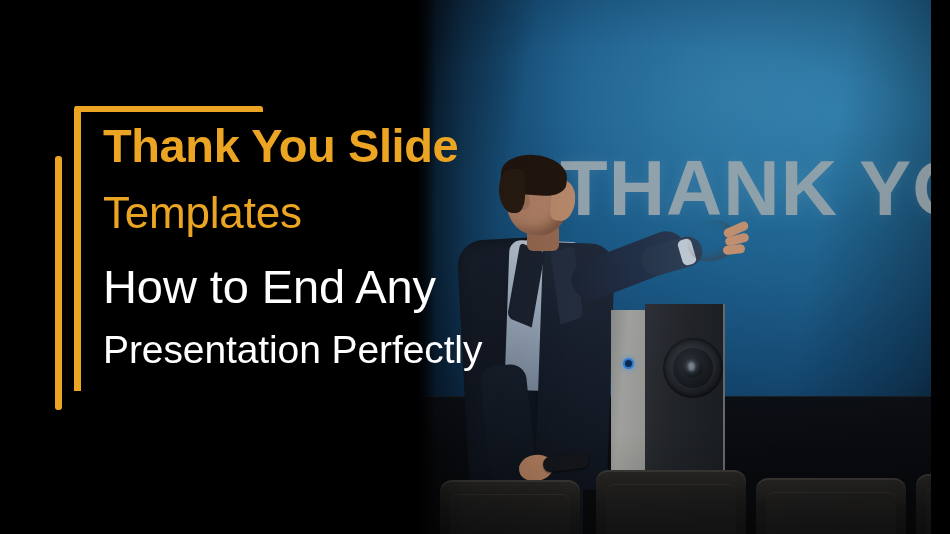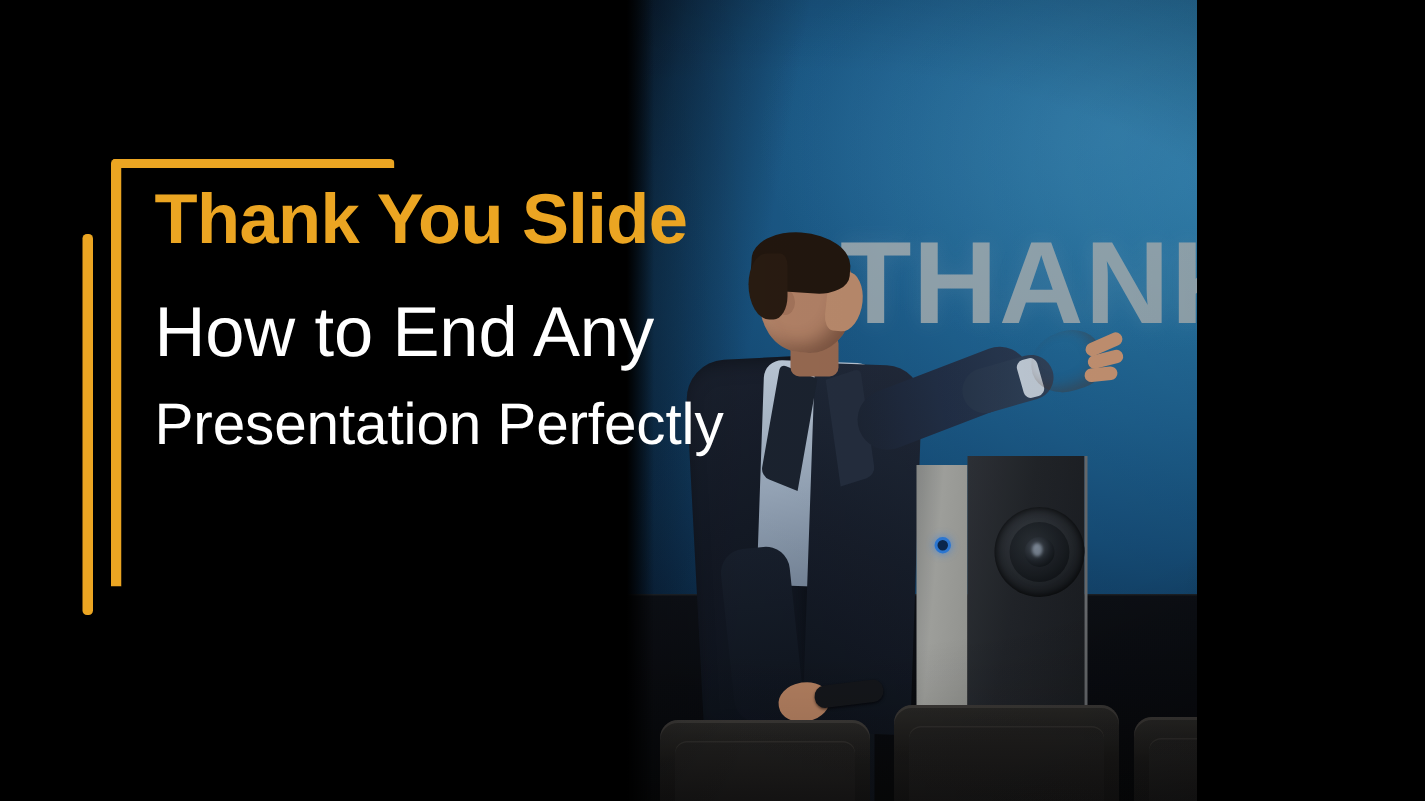--- a/index.html
+++ b/index.html
@@ -3,21 +3,21 @@
 <meta charset="utf-8">
 <style>
   * { margin:0; padding:0; box-sizing:border-box; }
   html,body { background:#000; }
   body {
     font-family:"Liberation Sans","DejaVu Sans",sans-serif;
     width:950px; height:534px; overflow:hidden;
   }
   #slide {
     position:relative;
-    width:798px; height:534px;
+    width:931px; height:534px;
     background:#6d28d9;
     overflow:hidden;
   }
 
   
   .photo {
     position:absolute; inset:0;
     background:#07090f;
   }
   
@@ -364,17 +364,18 @@
   </div>
 
   <div class="panel"></div>
   <div class="panel-fade"></div>
 
   <div class="bar-short"></div>
   <div class="bracket"></div>
 
   <div class="text-block">
     <div class="line1">Thank You Slide</div>
+    <div class="line2">Templates</div>
     <div class="line3">How to End Any</div>
     <div class="line4">Presentation Perfectly</div>
   </div>
 
 </div>
 
 </body></html>

